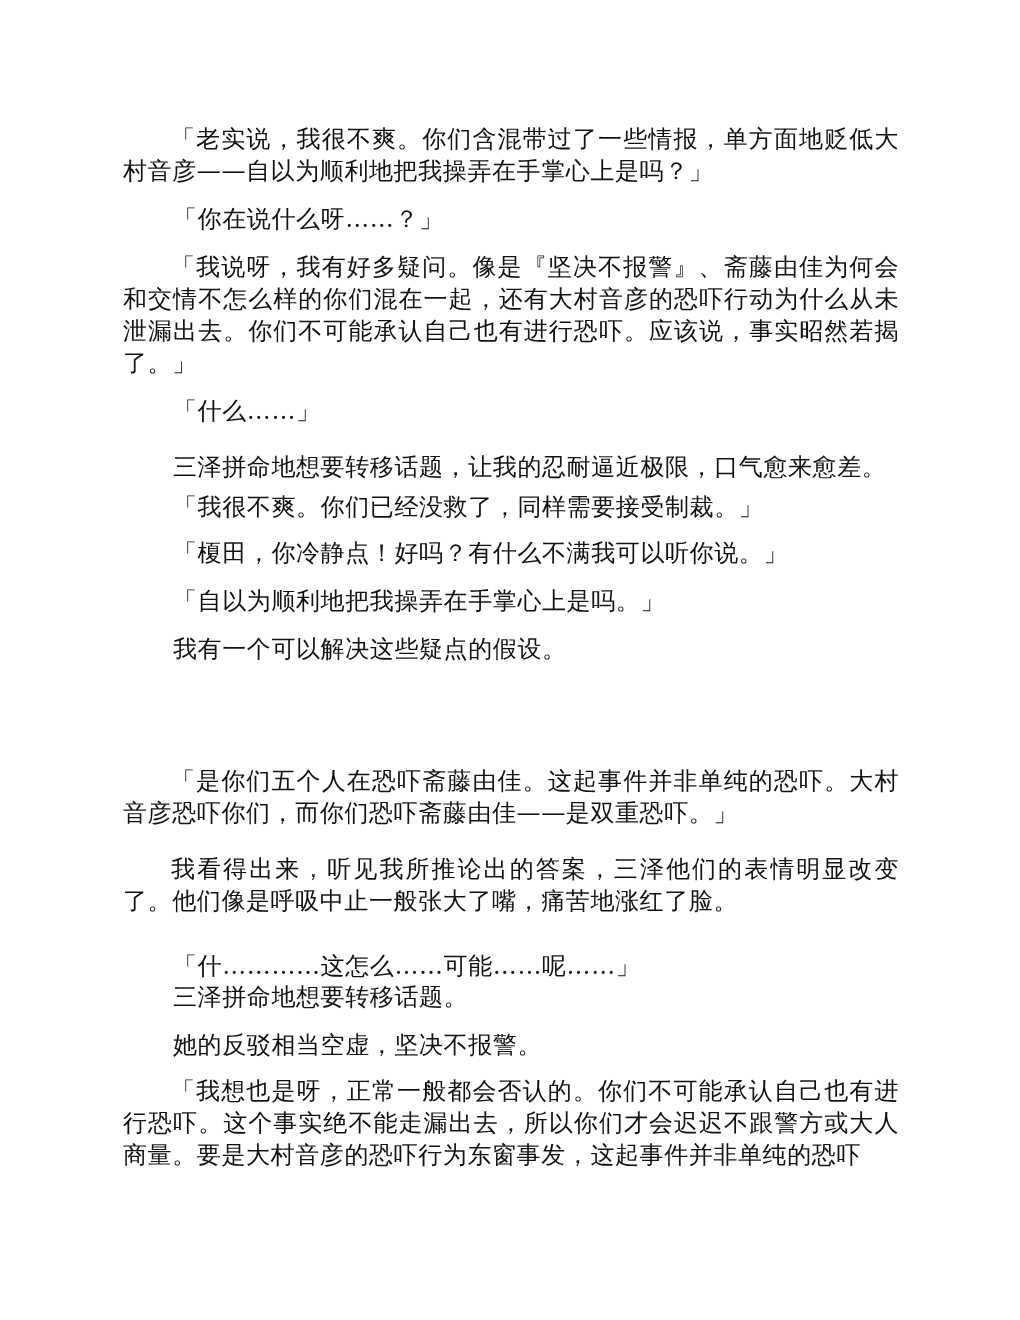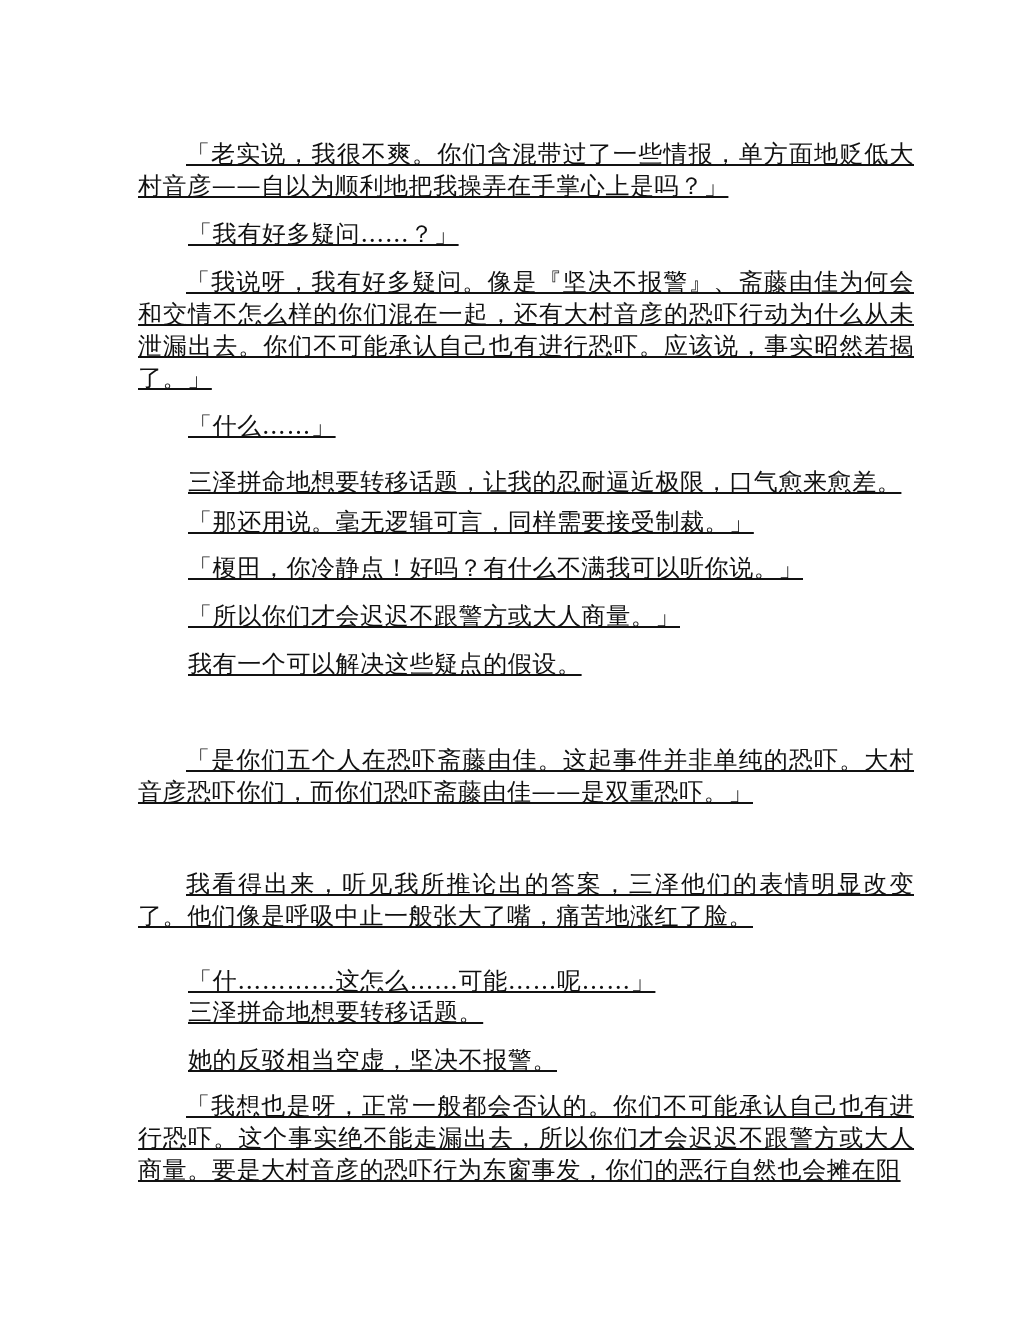--- a/index.html
+++ b/index.html
@@ -21,40 +21,39 @@
       top: 0;
       width: 776px;
     }
     .p {
       position: absolute;
       left: 0;
       width: 776px;
       font-size: 24px;
       line-height: 32px;
       letter-spacing: 0.6px;
-      margin: 16px;
+      margin: 1px;
       text-align: justify;
       white-space: normal;
-      text-decoration: underline;
     }
     .indent2 { text-indent: 48px; }
     .indent1 { padding-left: 50px; width: 726px; }
   </style>
 </head>
 <body>
 
 <div class="page">
   <p class="p indent2" style="top:122px">「老实说，我很不爽。你们含混带过了一些情报，单方面地贬低大村音彦——自以为顺利地把我操弄在手掌心上是吗？」</p>
-  <p class="p indent1" style="top:202px">「我有好多疑问……？」</p>
+  <p class="p indent1" style="top:202px">「你在说什么呀……？」</p>
   <p class="p indent2" style="top:250px">「我说呀，我有好多疑问。像是『坚决不报警』、斋藤由佳为何会和交情不怎么样的你们混在一起，还有大村音彦的恐吓行动为什么从未泄漏出去。你们不可能承认自己也有进行恐吓。应该说，事实昭然若揭了。」</p>
   <p class="p indent1" style="top:394px">「什么……」</p>
   <p class="p indent1" style="top:450px; padding-left:50px;">三泽拼命地想要转移话题，让我的忍耐逼近极限，口气愈来愈差。</p>
-  <p class="p indent1" style="top:490px">「那还用说。毫无逻辑可言，同样需要接受制裁。」</p>
+  <p class="p indent1" style="top:490px">「我很不爽。你们已经没救了，同样需要接受制裁。」</p>
   <p class="p indent1" style="top:536px">「榎田，你冷静点！好吗？有什么不满我可以听你说。」</p>
-  <p class="p indent1" style="top:584px">「所以你们才会迟迟不跟警方或大人商量。」</p>
+  <p class="p indent1" style="top:584px">「自以为顺利地把我操弄在手掌心上是吗。」</p>
   <p class="p indent1" style="top:632px">我有一个可以解决这些疑点的假设。</p>
-  <p class="p indent2" style="top:728px">「是你们五个人在恐吓斋藤由佳。这起事件并非单纯的恐吓。大村音彦恐吓你们，而你们恐吓斋藤由佳——是双重恐吓。」</p>
+  <p class="p indent2" style="top:764px">「是你们五个人在恐吓斋藤由佳。这起事件并非单纯的恐吓。大村音彦恐吓你们，而你们恐吓斋藤由佳——是双重恐吓。」</p>
   <p class="p indent2" style="top:852px">我看得出来，听见我所推论出的答案，三泽他们的表情明显改变了。他们像是呼吸中止一般张大了嘴，痛苦地涨红了脸。</p>
   <p class="p indent1" style="top:949px">「什…………这怎么……可能……呢……」</p>
   <p class="p indent1" style="top:980px">三泽拼命地想要转移话题。</p>
   <p class="p indent1" style="top:1028px">她的反驳相当空虚，坚决不报警。</p>
-  <p class="p indent2" style="top:1074px">「我想也是呀，正常一般都会否认的。你们不可能承认自己也有进行恐吓。这个事实绝不能走漏出去，所以你们才会迟迟不跟警方或大人商量。要是大村音彦的恐吓行为东窗事发，你们的恶行自然也会摊在阳</p>
+  <p class="p indent2" style="top:1074px">「我想也是呀，正常一般都会否认的。你们不可能承认自己也有进行恐吓。这个事实绝不能走漏出去，所以你们才会迟迟不跟警方或大人商量。要是大村音彦的恐吓行为东窗事发，这起事件并非单纯的恐吓</p>
 </div>
 
 </body></html>

